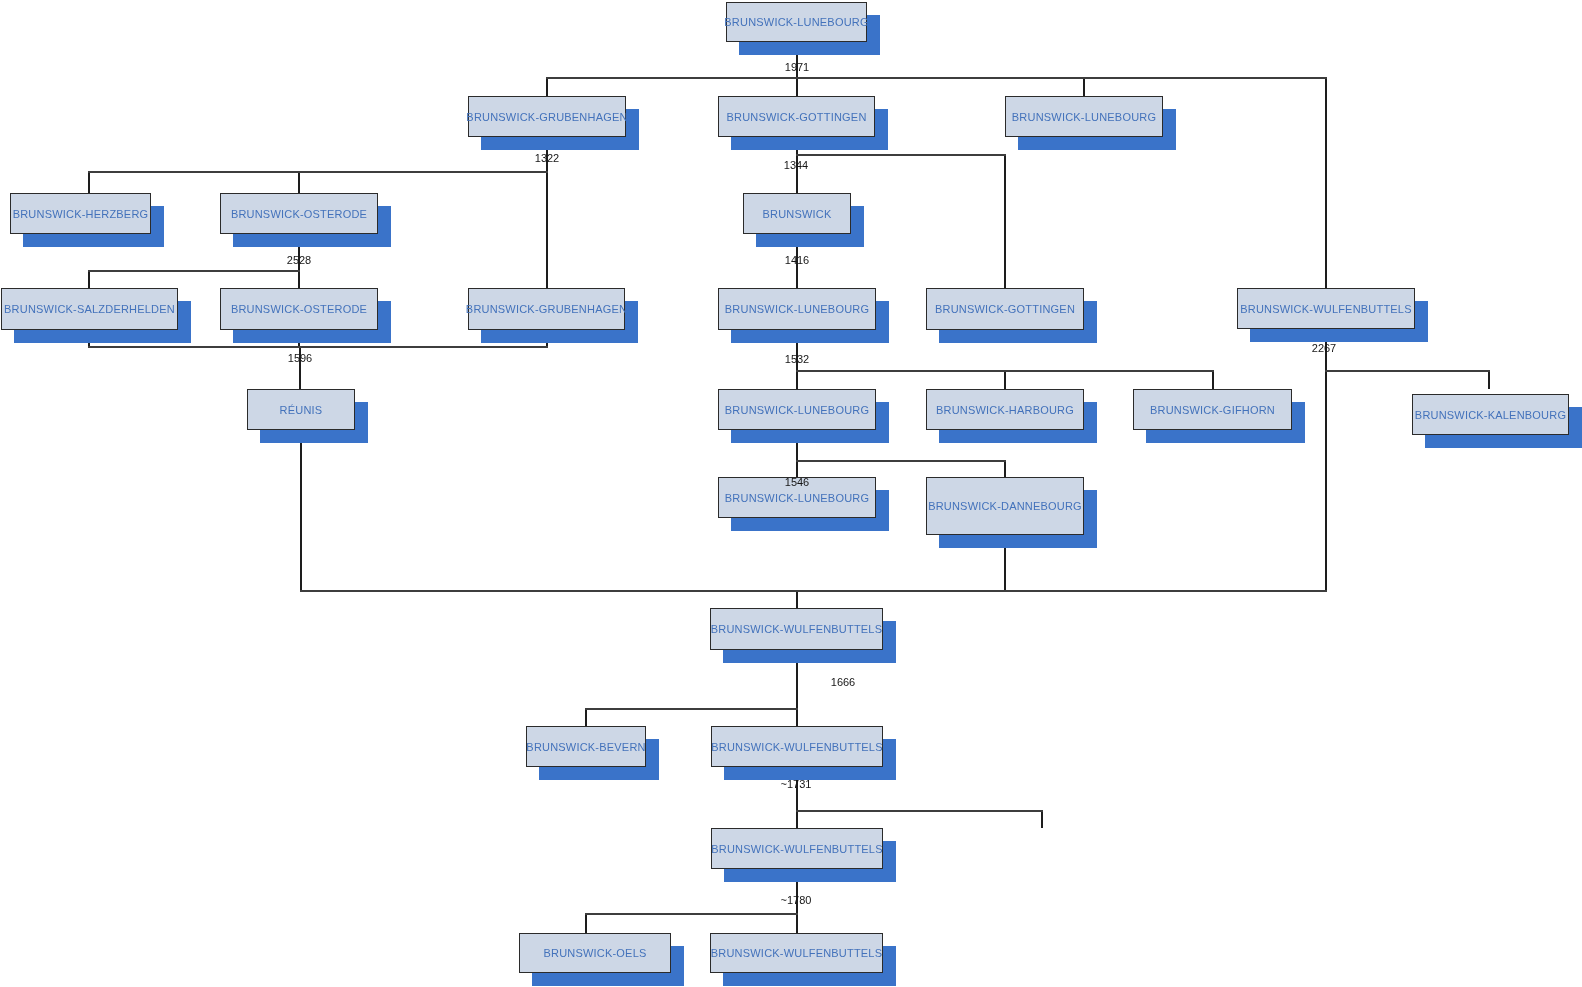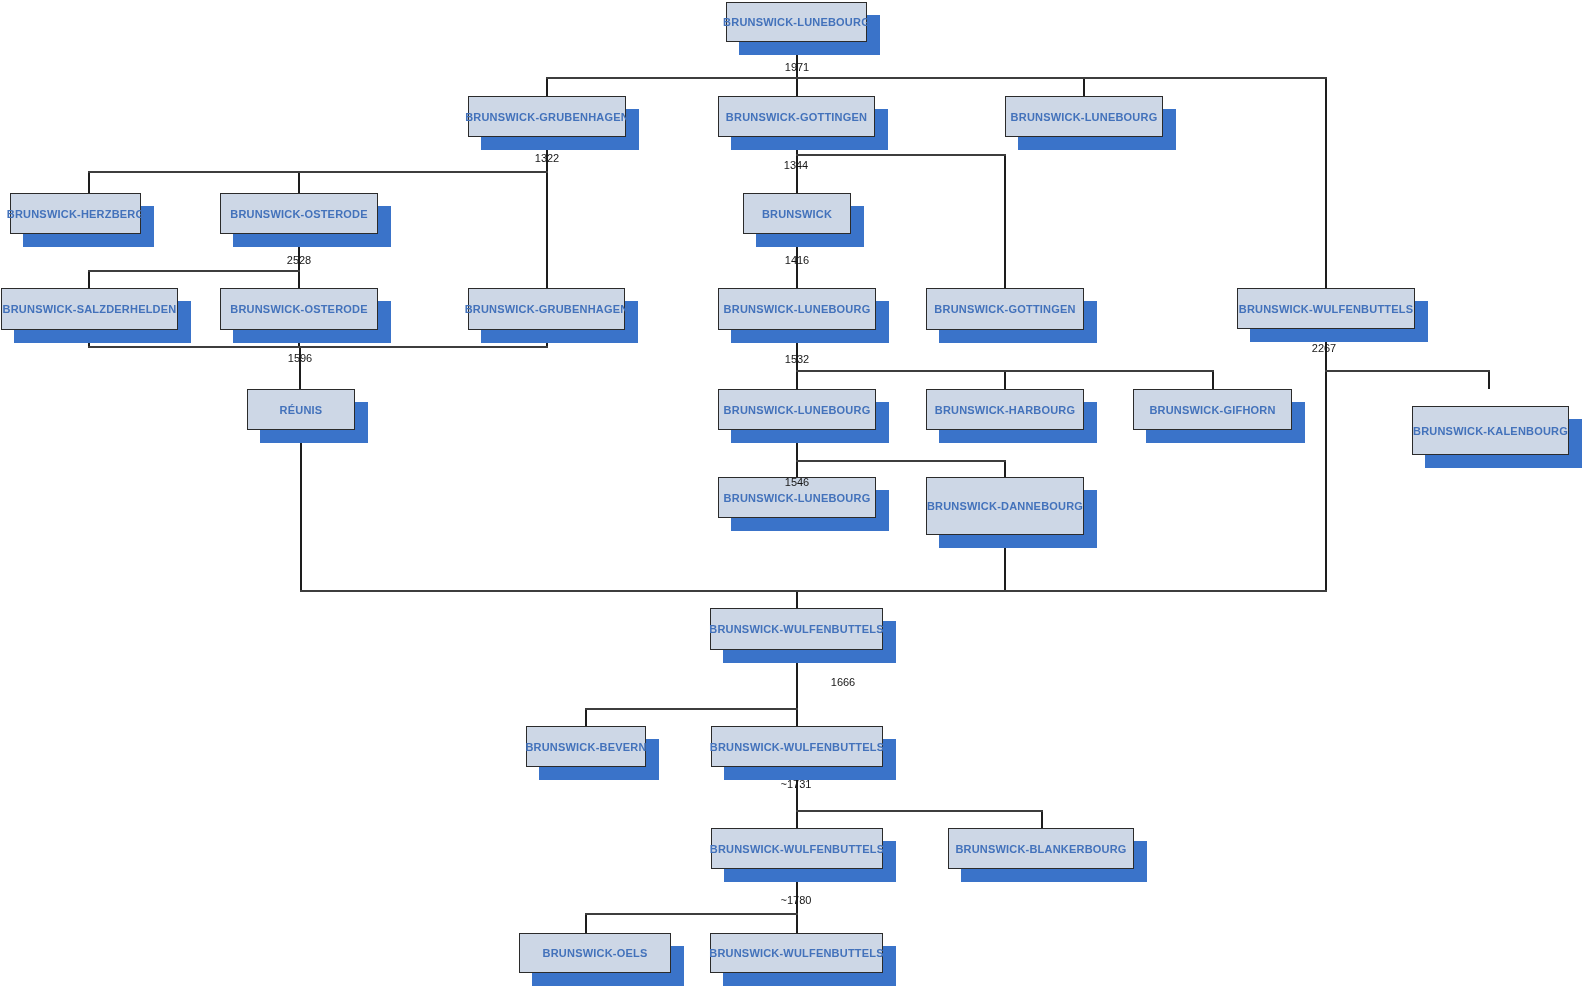--- a/index.html
+++ b/index.html
@@ -2,21 +2,21 @@
 <html><head>
 <meta charset="utf-8">
 <style>
   html,body { margin:0; padding:0; background:#ffffff; }
   .canvas {
     position:relative; width:1582px; height:987px; background:#ffffff;
     font-family:"Liberation Sans", sans-serif; overflow:hidden;
   }
   .vl { position:absolute; width:2px; background:#1d1d1d; z-index:2; }
   .hl { position:absolute; height:1.5px; background:#3d3d3d; z-index:2; }
-  .node { position:absolute; z-index:3; cursor:pointer;font-weight:bold; }
+  .node { position:absolute; z-index:3; cursor:pointer; }
   .node .shadow {
     position:absolute; left:13px; top:13px; width:100%; height:100%;
     background:#3a73c9; z-index:1;
   }
   .node .box {
     position:absolute; left:0; top:0; width:100%; height:100%;
     background:#cdd7e6; border:1.5px solid #2b2b2b; box-sizing:border-box;
     display:flex; align-items:center; justify-content:center; z-index:3;
   }
   .node .lbl {
@@ -117,21 +117,21 @@
     <div class="box">
         <span class="lbl">BRUNSWICK-GOTTINGEN</span>
       </div>
   </div>
   <div class="node" style="left:1005px;top:96px;width:158px;height:41px">
     <div class="shadow"></div>
     <div class="box">
         <span class="lbl">BRUNSWICK-LUNEBOURG</span>
       </div>
   </div>
-  <div class="node" style="left:10px;top:193px;width:131px;height:41px">
+  <div class="node" style="left:10px;top:193px;width:141px;height:41px">
     <div class="shadow"></div>
     <div class="box">
         <span class="lbl">BRUNSWICK-HERZBERG</span>
       </div>
   </div>
   <div class="node" style="left:220px;top:193px;width:158px;height:41px">
     <div class="shadow"></div>
     <div class="box">
         <span class="lbl">BRUNSWICK-OSTERODE</span>
       </div>
@@ -195,21 +195,21 @@
     <div class="box">
         <span class="lbl">BRUNSWICK-HARBOURG</span>
       </div>
   </div>
   <div class="node" style="left:1133px;top:389px;width:159px;height:41px">
     <div class="shadow"></div>
     <div class="box">
         <span class="lbl">BRUNSWICK-GIFHORN</span>
       </div>
   </div>
-  <div class="node" style="left:1412px;top:406px;width:157px;height:49px">
+  <div class="node" style="left:1412px;top:394px;width:157px;height:41px">
     <div class="shadow"></div>
     <div class="box">
         <span class="lbl">BRUNSWICK-KALENBOURG</span>
       </div>
   </div>
   <div class="node" style="left:718px;top:477px;width:158px;height:41px">
     <div class="shadow"></div>
     <div class="box">
         <span class="lbl">BRUNSWICK-LUNEBOURG</span>
       </div>
@@ -237,26 +237,20 @@
     <div class="box">
         <span class="lbl">BRUNSWICK-WULFENBUTTELS</span>
       </div>
   </div>
   <div class="node" style="left:711px;top:828px;width:172px;height:41px">
     <div class="shadow"></div>
     <div class="box">
         <span class="lbl">BRUNSWICK-WULFENBUTTELS</span>
       </div>
   </div>
-  <div class="node" style="left:948px;top:828px;width:186px;height:41px">
-    <div class="shadow"></div>
-    <div class="box">
-        <span class="lbl">BRUNSWICK-BLANKERBOURG</span>
-      </div>
-  </div>
   <div class="node" style="left:519px;top:933px;width:152px;height:40px">
     <div class="shadow"></div>
     <div class="box">
         <span class="lbl">BRUNSWICK-OELS</span>
       </div>
   </div>
   <div class="node" style="left:710px;top:933px;width:173px;height:40px">
     <div class="shadow"></div>
     <div class="box">
         <span class="lbl">BRUNSWICK-WULFENBUTTELS</span>

